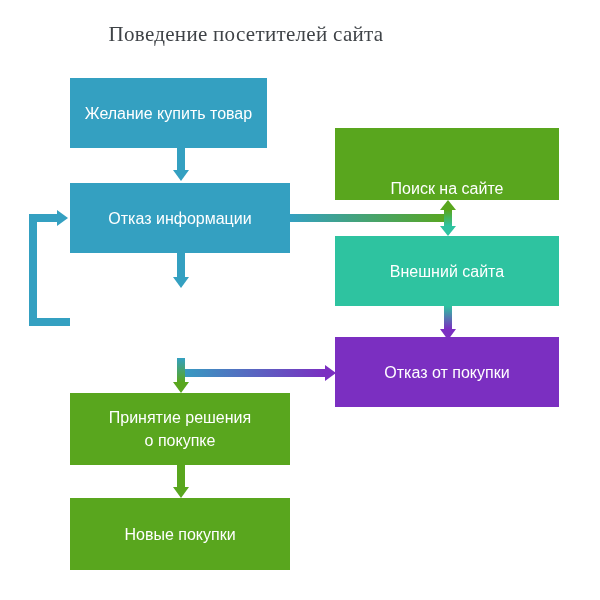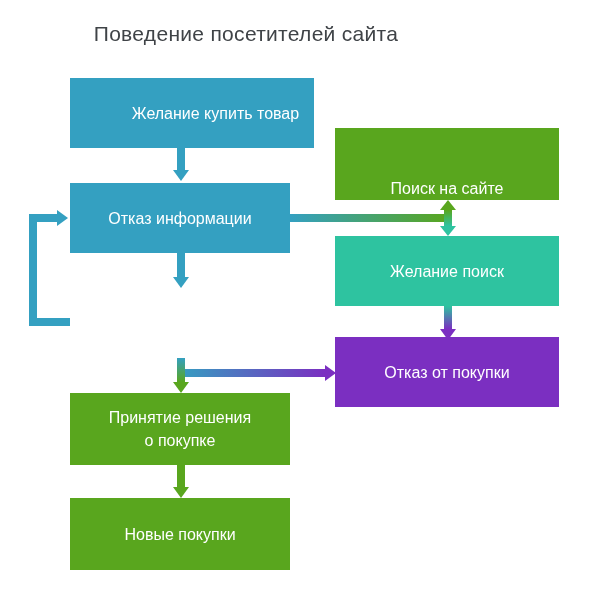--- a/index.html
+++ b/index.html
@@ -2,27 +2,27 @@
 <html style="--blue: #34a0c1; --green: #59a61e; --teal: #2ec3a0; --purple: #7b2fc1; --title_text: #3f4347; --node_text: #ffffff; --background: #ffffff;"><head>
 <meta charset="utf-8">
 <style>
   html,body{margin:0;padding:0;background:#fff;}
   .canvas{
     position:relative;width:600px;height:600px;background:var(--background,#fff);
     font-family:"Liberation Sans",sans-serif;overflow:hidden;
   }
   .title{
     position:absolute;left:0;top:22px;width:492px;text-align:center;
-    font-size:21px;letter-spacing:.3px;color:var(--title_text,#3f4347);
+    font-size:21px;letter-spacing:.3px;color:var(--title_text,#3f4347);font-family:Liberation Serif, serif;
   }
   .node{
     position:absolute;display:flex;align-items:center;justify-content:center;
     color:var(--node_text,#fff);font-size:16px;text-align:center;line-height:23px;
   }
-  .n-desire        {left:70px; top:78px;  width:197px;height:70px;background:var(--blue);padding-left:47px;}
+  .n-desire        {left:70px; top:78px;  width:197px;height:70px;background:var(--blue);}
   .n-search-info   {left:70px; top:183px; width:220px;height:70px;background:var(--blue);}
   .n-explore       {left:70px; top:288px; width:220px;height:70px;background:var(--blue);}
   .n-decision      {left:70px; top:393px; width:220px;height:72px;background:var(--green);}
   .n-new-purchases {left:70px; top:498px; width:220px;height:72px;background:var(--green);}
   .n-site-search   {left:335px;top:128px; width:224px;height:72px;background:var(--green);align-items:flex-end;}
   .n-external      {left:335px;top:236px; width:224px;height:70px;background:var(--teal);}
   .n-refusal       {left:335px;top:337px; width:224px;height:70px;background:var(--purple);}
 
   .seg{position:absolute;}
   .head{position:absolute;width:0;height:0;}
@@ -75,21 +75,21 @@
   <div class="node n-decision">
     <span>
       <span>Принятие решения</span><br>
       <span>о покупке</span>
     </span>
   </div>
   <div class="node n-site-search">
     <span>Поиск на сайте</span>
   </div>
   <div class="node n-external">
-    <span>Желание поиск</span>
+    <span>Внешний сайта</span>
   </div>
   <div class="node n-refusal">
     <span>Отказ от покупки</span>
   </div>
 
   <div class="seg a1-stem"></div>
   <div class="head a1-head"></div>
 
   <div class="seg a2-stem"></div>
   <div class="head a2-head"></div>

